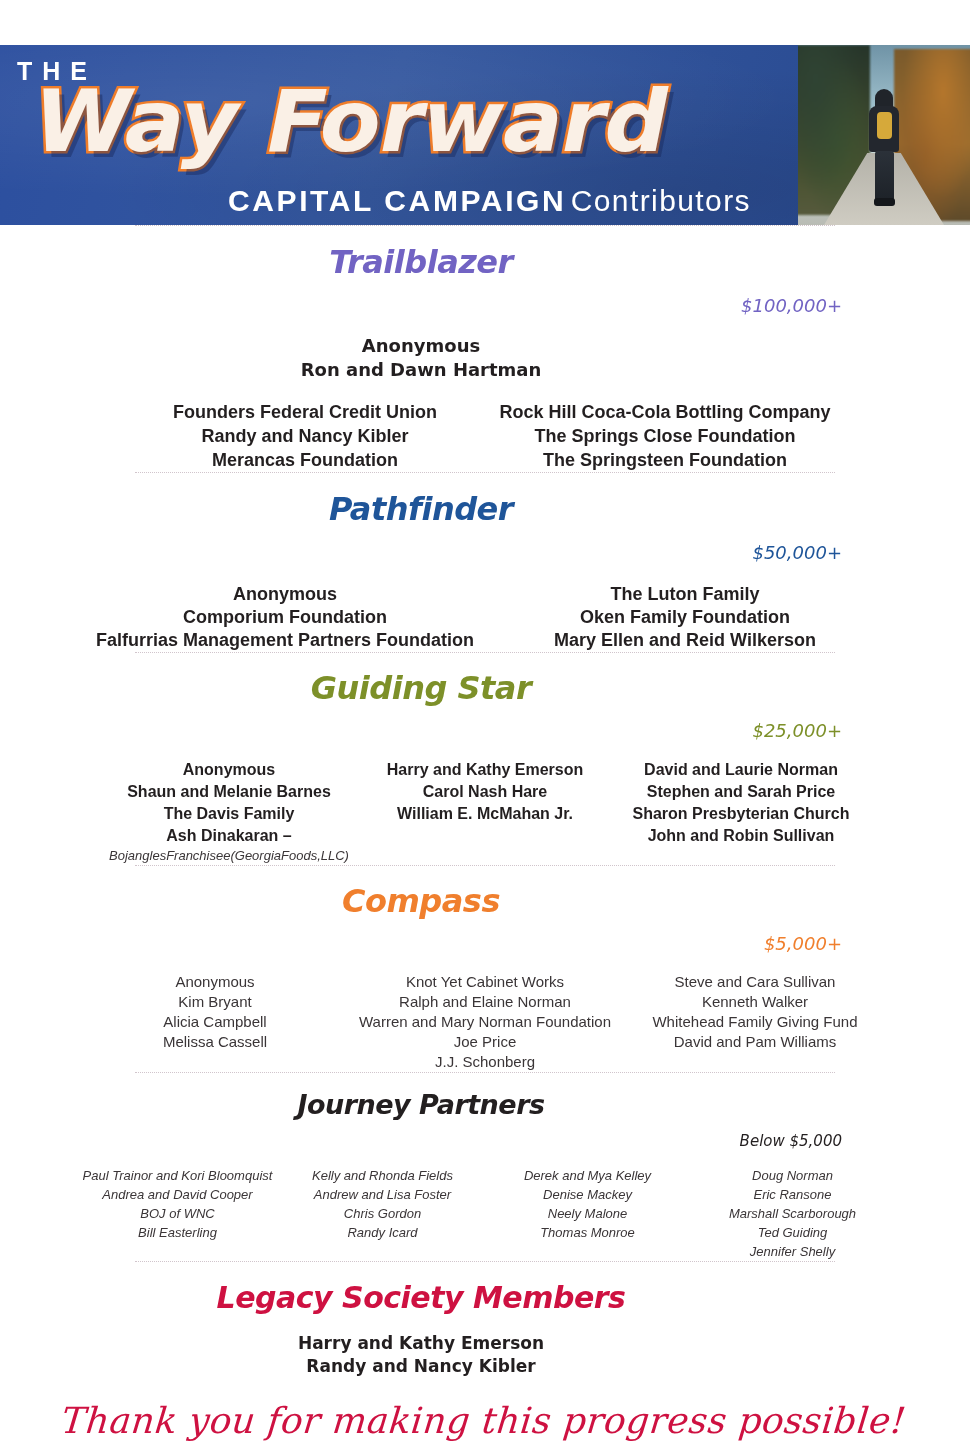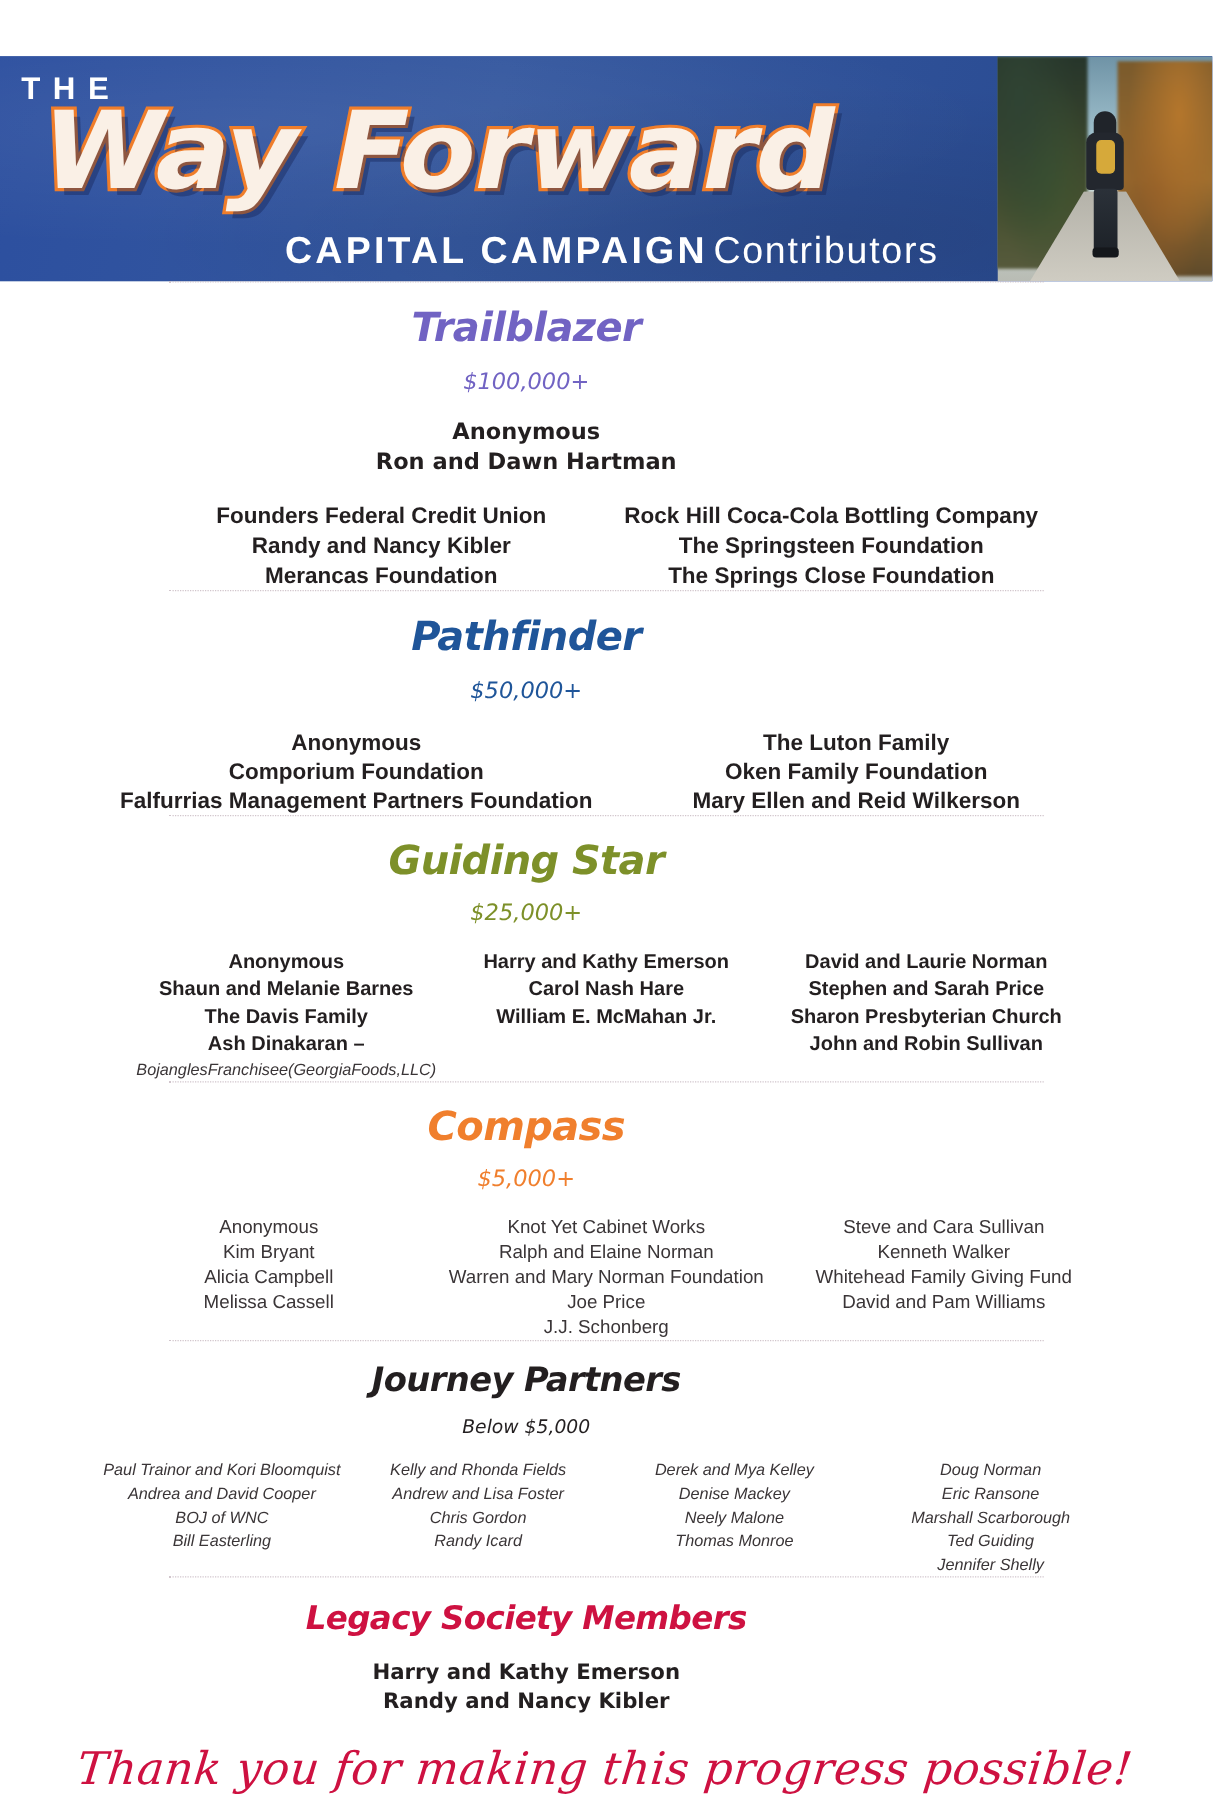--- a/index.html
+++ b/index.html
@@ -183,21 +183,21 @@
   .section { width: 842px; }
 
   .sec-title {
     text-align: center;
     font-style: italic;
     font-weight: bold;
     font-family: "DejaVu Sans", sans-serif;
     letter-spacing: -0.5px;
   }
   .sec-amount {
-    text-align: center;
+    text-align: right;
     font-style: italic;
     font-weight: normal;
     font-family: "DejaVu Sans", sans-serif;
   }
 
   .names-center {
     text-align: center;
     color: #231f20;
     font-weight: bold;
     font-family: "DejaVu Sans", sans-serif;
@@ -251,21 +251,21 @@
   
   #sec-journey .sec-title { color: #231f20; font-size: 27px; padding-top: 16px; }
   #sec-journey .sec-amount { color: #231f20; font-size: 15px; padding-top: 12px; }
   #sec-journey .cols { padding-top: 16px; }
   #sec-journey .col {
     font-size: 13px; font-style: italic; font-weight: normal;
     line-height: 19px; width: 205px; color: #3a3537;
   }
 
   
-  #sec-legacy .sec-title { color: #CE1141; font-size: 26px; padding-top: 18px; }
+  #sec-legacy .sec-title { color: #CE1141; font-size: 30px; padding-top: 18px; }
   #sec-legacy .names-center { font-size: 17px; line-height: 23px; padding-top: 17px; }
 
   .thanks {
     text-align: center;
     color: #CE1141;
     font-size: 36px;
     font-style: italic;
     font-family: "DejaVu Serif", serif;
     font-weight: normal;
     padding-top: 22px;
@@ -314,22 +314,22 @@
           <span class="nm">Ron and Dawn Hartman</span>
         </div>
         <div class="cols">
           <div class="col">
             <span class="nm">Founders Federal Credit Union</span>
             <span class="nm">Randy and Nancy Kibler</span>
             <span class="nm">Merancas Foundation</span>
           </div>
           <div class="col">
             <span class="nm">Rock Hill Coca-Cola Bottling Company</span>
+            <span class="nm">The Springs Close Foundation</span>
             <span class="nm">The Springsteen Foundation</span>
-            <span class="nm">The Springs Close Foundation</span>
           </div>
         </div>
       </div>
       <div class="divider"></div>
       <div class="section" id="sec-pathfinder">
         <div class="sec-title">Pathfinder</div>
         <div class="sec-amount">$50,000+</div>
         <div class="cols">
           <div class="col">
             <span class="nm">Anonymous</span>

